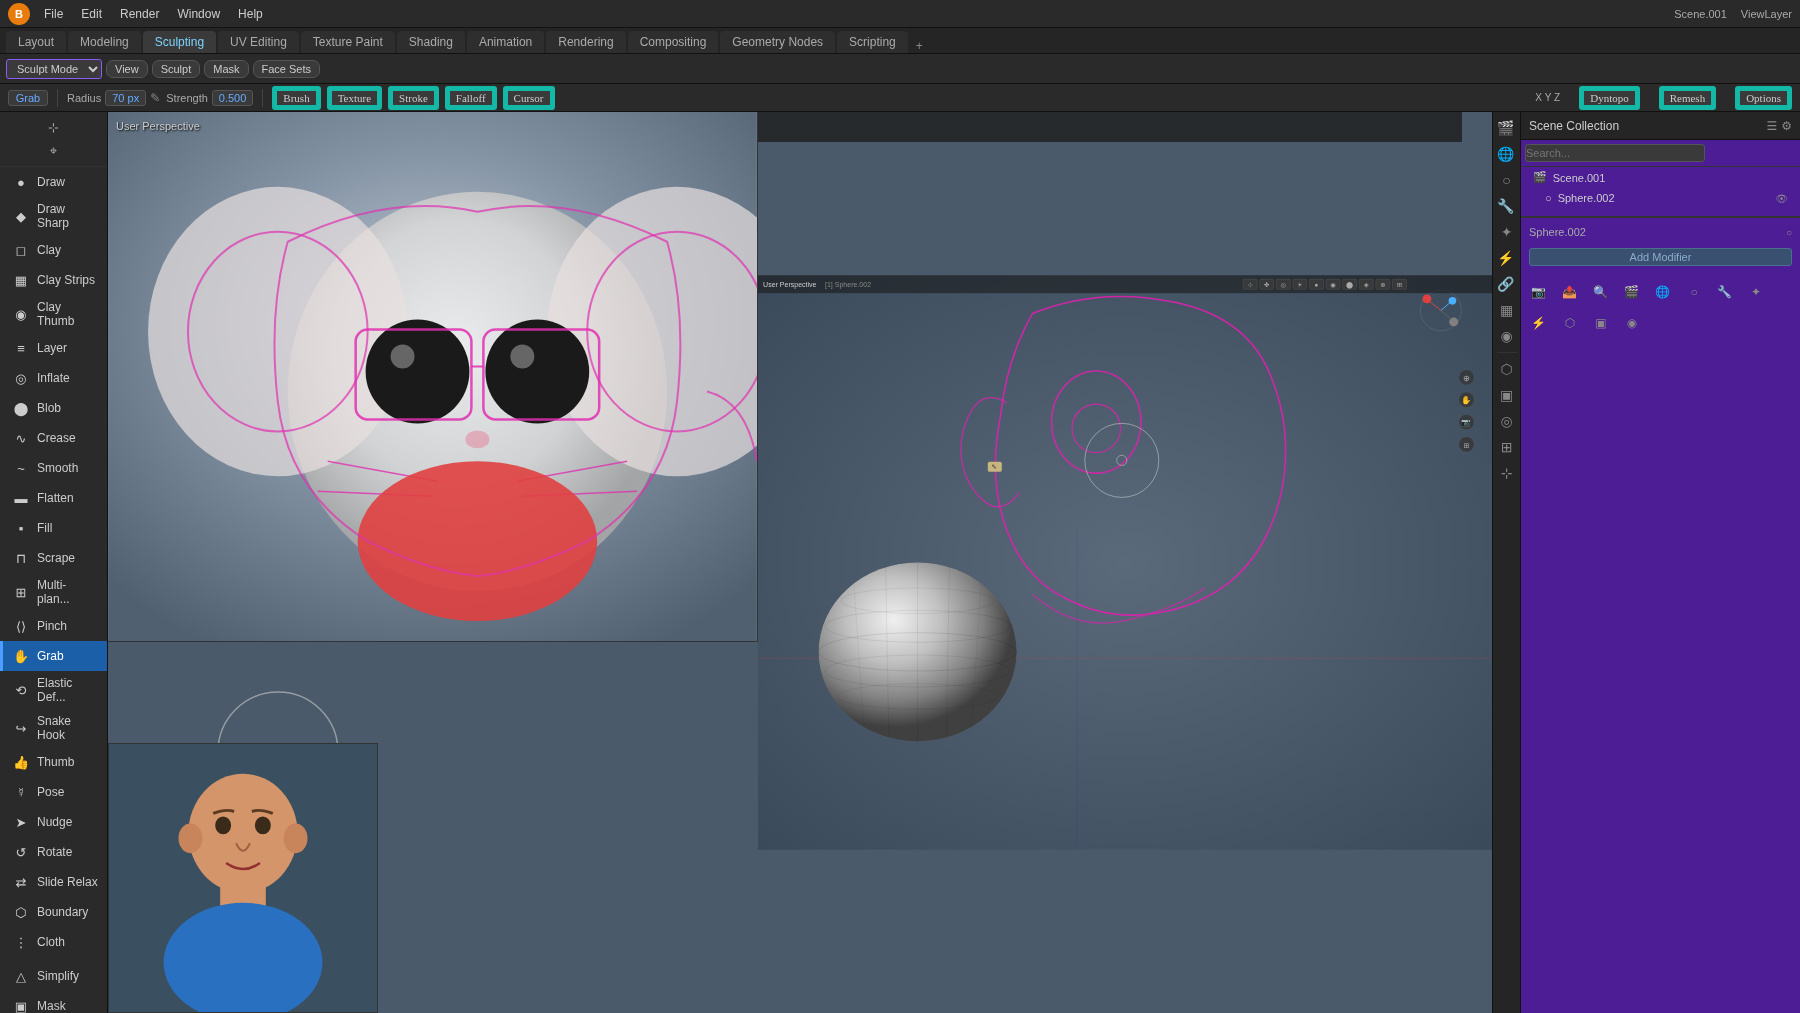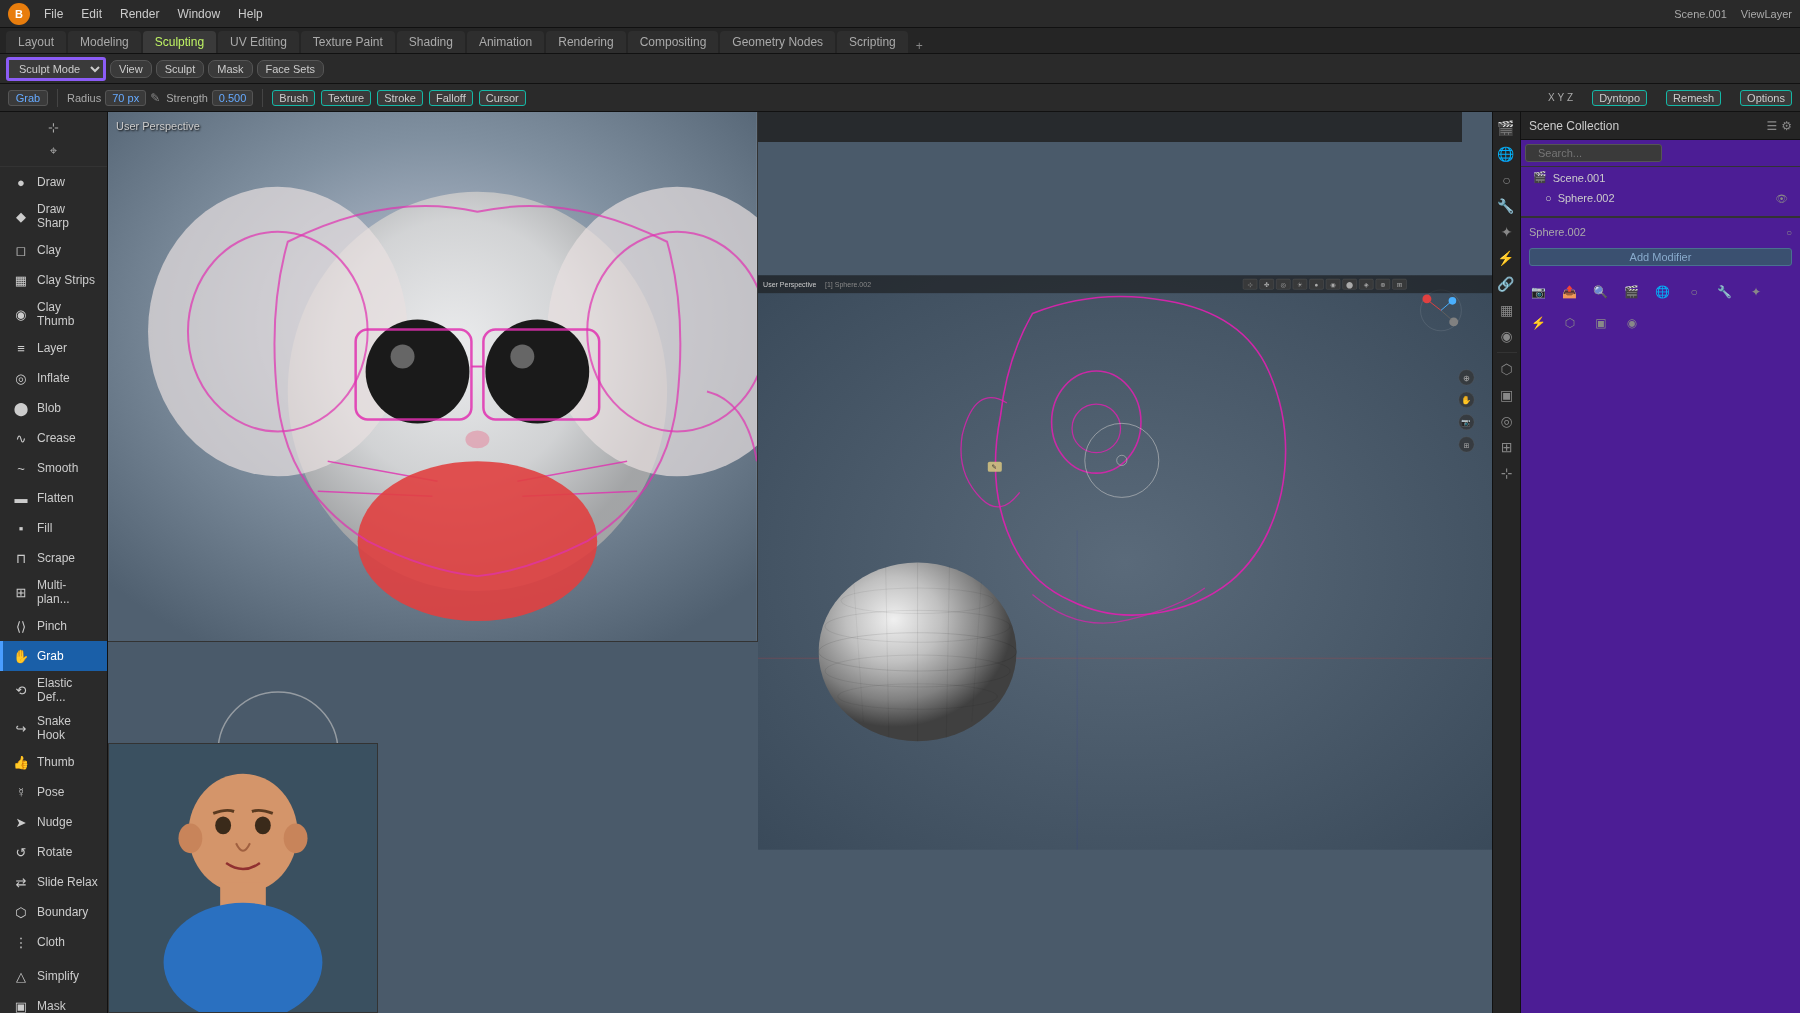--- a/index.html
+++ b/index.html
@@ -11,38 +11,38 @@
     }
     .top-menu-bar .logo { width: 22px; height: 22px; background: #e87d0d; border-radius: 50%; display: flex; align-items: center; justify-content: center; font-size: 11px; font-weight: bold; color: white; margin-right: 4px; }
     .menu-item { padding: 3px 8px; color: #ccc; cursor: pointer; border-radius: 3px; font-size: 12px; }
     .menu-spacer { flex: 1; }
     .top-right-controls { display: flex; align-items: center; gap: 4px; }
 
     
     .mode-bar {
       height: 30px; background: #2a2a2a; display: flex; align-items: center; padding: 0 6px; gap: 4px; border-bottom: 1px solid #111;
     }
-    .mode-select { background: #3a3a3a; border: 3px solid #8b5cf6; color: #ccc; padding: 2px 6px; border-radius: 3px; font-size: 11px; cursor: pointer; }
+    .mode-select { background: #3a3a3a; border: 1px solid #8b5cf6; color: #ccc; padding: 2px 6px; border-radius: 3px; font-size: 11px; cursor: pointer; }
     .mode-btn { padding: 2px 8px; background: #3a3a3a; border: 1px solid #555; color: #ccc; border-radius: 7px; cursor: pointer; font-size: 11px; }
 
     
     .workspace-tabs {
       height: 26px; background: #252525; display: flex; align-items: flex-end; padding: 0 6px; border-bottom: 1px solid #111;
     }
     .workspace-tab { padding: 4px 12px; color: #aaa; cursor: pointer; border-radius: 4px 4px 0 0; font-size: 12px; background: #2e2e2e; margin-right: 2px; }
-    .workspace-tab.active { background: #3a3a3a; color: #bef264; }
+    .workspace-tab.active { background: #3a3a3a; color: #7dd3fc; }
 
     
     .toolbar {
       height: 28px; background: #2a2a2a; display: flex; align-items: center; padding: 0 8px; gap: 6px; border-bottom: 1px solid #111;
     }
     .toolbar-item { display: flex; align-items: center; gap: 4px; }
     .toolbar-label { color: #aaa; font-size: 11px; }
     .toolbar-value { background: #3a3a3a; border: 1px solid #555; color: #6af; padding: 1px 6px; border-radius: 3px; font-size: 11px; min-width: 40px; text-align: center; }
-    .toolbar-dropdown { background: #3a3a3a; border: 1px solid #14b8a6; color: #ccc; padding: 1px 6px; border-radius: 3px; font-size: 11px; cursor: pointer; }
+    .toolbar-dropdown { background: #3a3a3a; border: 5px solid #14b8a6; color: #ccc; padding: 1px 6px; border-radius: 3px; font-size: 11px; cursor: pointer; font-family: Liberation Serif, serif; }
     .toolbar-separator { width: 1px; height: 18px; background: #444; margin: 0 3px; }
 
     
     .main-layout {
       display: flex; height: calc(1013px - 28px - 30px - 26px - 28px);
     }
 
     
     .left-panel {
       width: 108px; background: #2a2a2a; display: flex; flex-direction: column; border-right: 1px solid #111; overflow-y: auto;
@@ -86,21 +86,21 @@
     .scene-panel {
       width: 280px; background: #4c1d95; border-left: 1px solid #111; display: flex; flex-direction: column;
     }
     .scene-panel-header {
       height: 28px; background: #252525; display: flex; align-items: center; justify-content: space-between; padding: 0 8px; border-bottom: 1px solid #111;
     }
     .scene-panel-title { font-size: 12px; color: #ccc; font-weight: 500; }
     .scene-item { padding: 4px 12px; cursor: pointer; color: #ccc; font-size: 11px; display: flex; align-items: center; gap: 6px; }
 
     .outliner-search {
-      background: #3a3a3a; border: 1px solid #555; color: #ccc; padding: 2px 12px; border-radius: 3px; font-size: 11px; width: 137px;
+      background: #3a3a3a; border: 1px solid #555; color: #ccc; padding: 2px 0; border-radius: 3px; font-size: 11px; width: 180px;
     }
 
     .properties-panel {
       padding: 8px; border-top: 1px solid #333;
     }
     .prop-row { display: flex; justify-content: space-between; align-items: center; margin-bottom: 4px; }
     .prop-name { color: #aaa; font-size: 11px; }
     .prop-btn { background: #3a5070; border: 1px solid #4a7090; color: #8ac; padding: 2px 8px; border-radius: 3px; font-size: 11px; cursor: pointer; }
 
     

